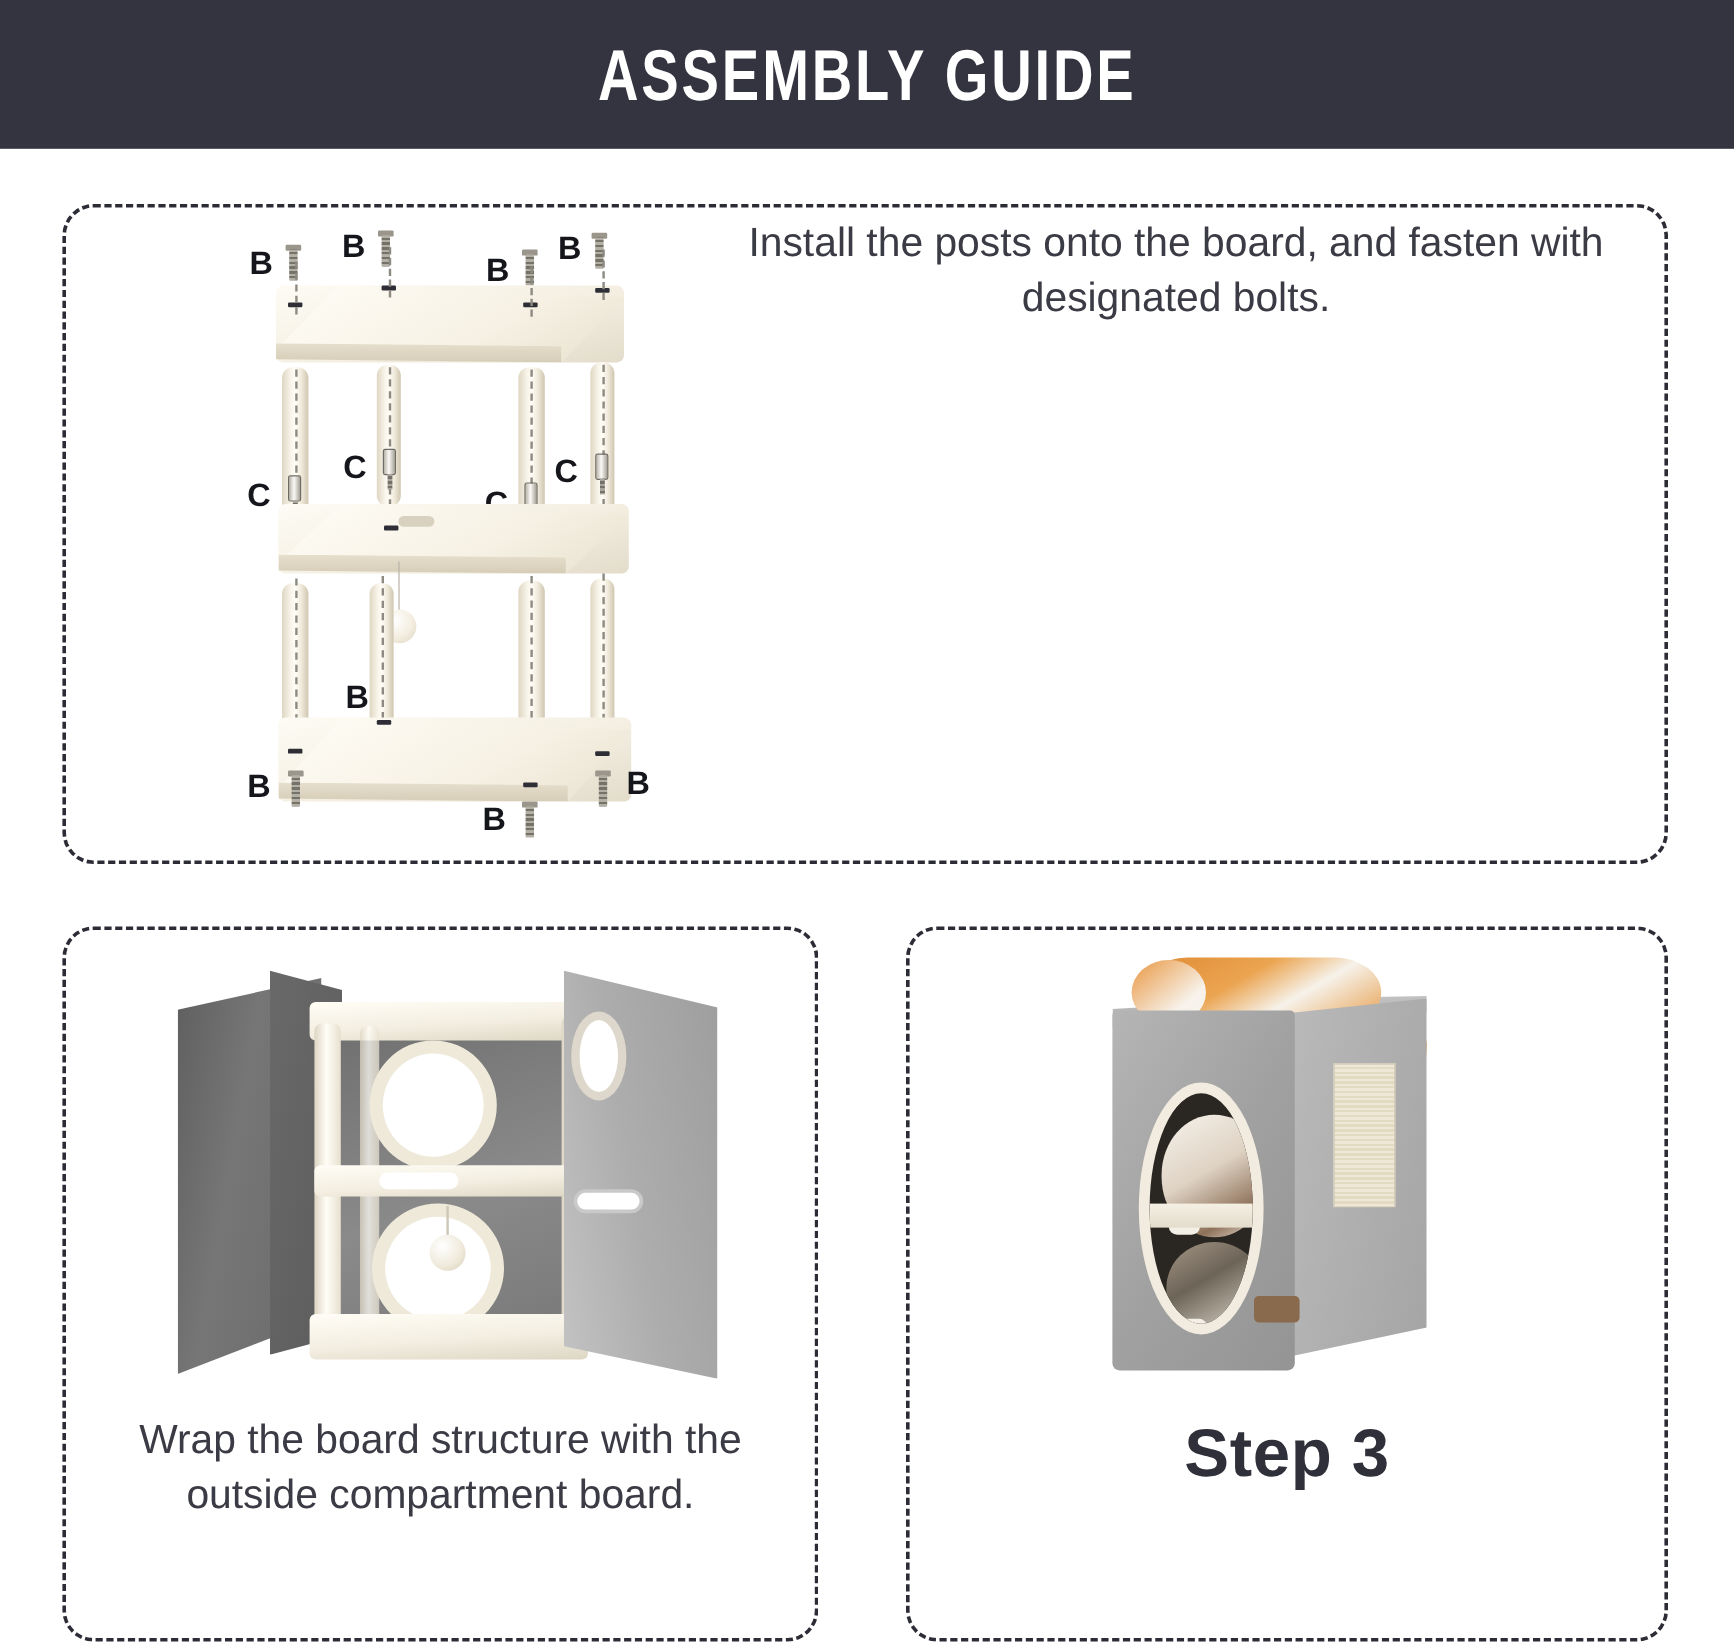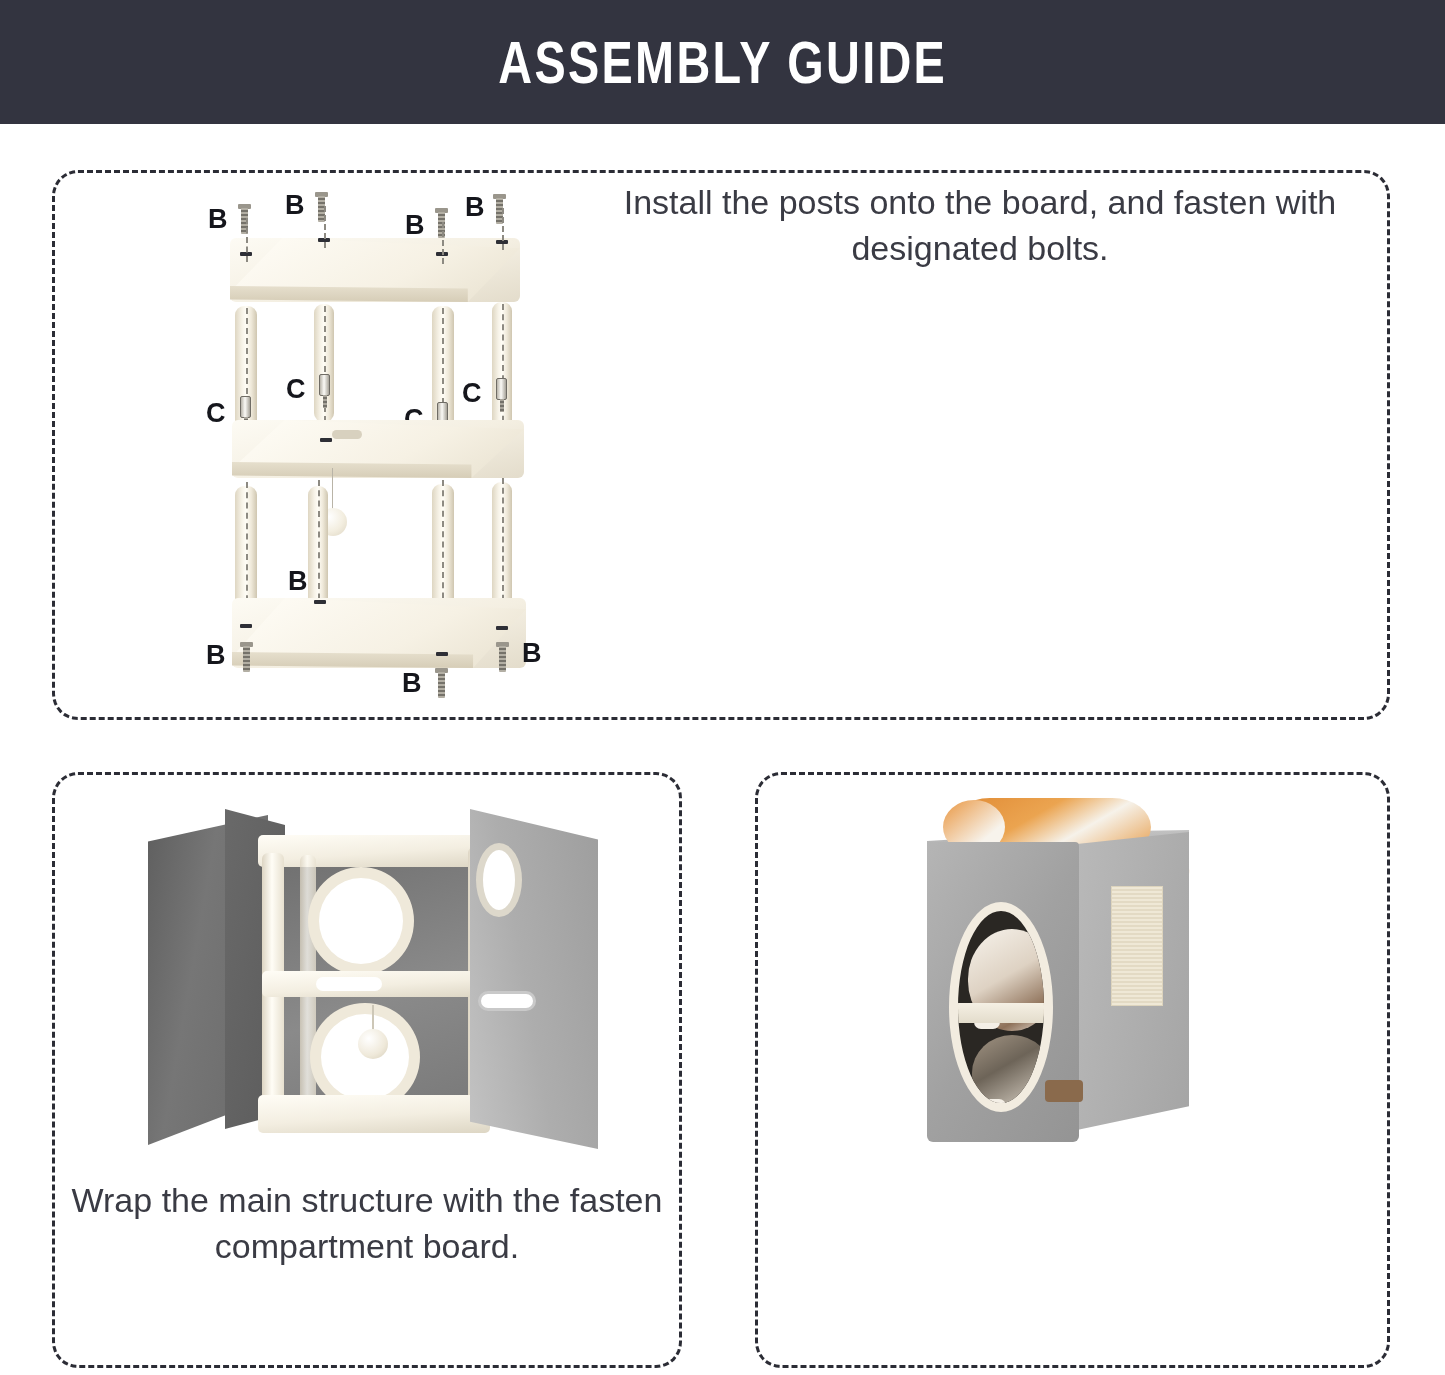--- a/index.html
+++ b/index.html
@@ -496,21 +496,21 @@
   <div class="toy2-string"></div>
   <div class="toy2-ball"></div>
   <div class="shelf shelf-base"></div>
 
   <div class="felt-right"></div>
   <div class="felt-right-hole"></div>
   <div class="felt-right-slot"></div>
 </div>
 
 <div id="step2-text">
-  <div class="step-desc">Wrap the main structure with the fasten compartment board.</div>
+  <div class="step-desc">Wrap the board structure with the outside compartment board.</div>
 </div>
 
 <div class="panel" id="panel-3"></div>
 
 <div id="illus3">
   <div class="cat-top-tail"></div>
   <div class="house-top-rim"></div>
   <div class="cat-top-body"></div>
   <div class="cat-top-head"></div>
 
@@ -524,13 +524,14 @@
     <div class="oval-divider"></div>
     <div class="cat-low"></div>
     <div class="cat-paw" style="left:22px; top:188px;"></div>
     <div class="cat-paw" style="left:56px; top:190px;"></div>
   </div>
 
   <div class="logo-tag"></div>
 </div>
 
 <div id="step3-text">
+  <div class="step-title">Step 3</div>
 </div>
 
 </body></html>

